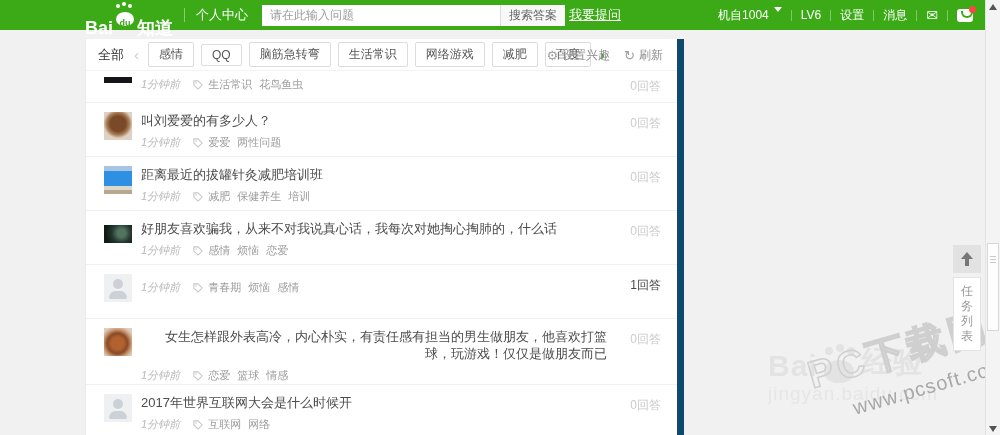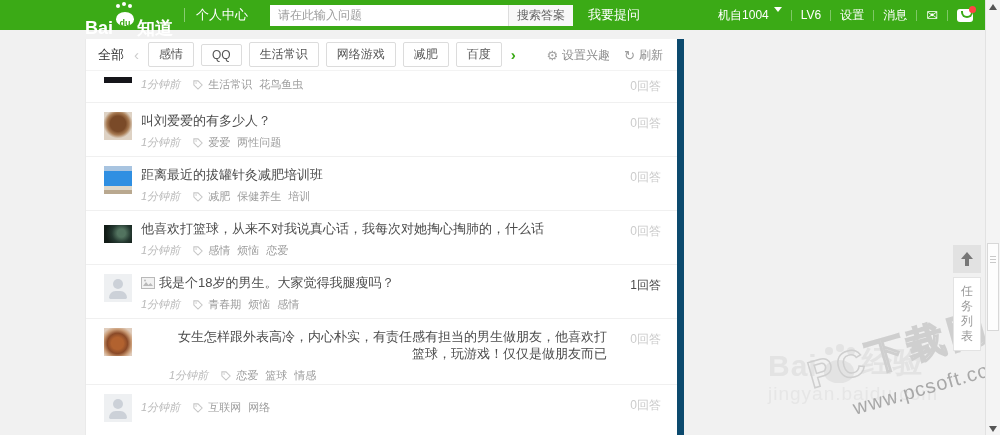--- a/index.html
+++ b/index.html
@@ -14,27 +14,27 @@
   .logo { display:flex; align-items:flex-end; margin-left:85px; cursor:pointer; }
   .logo-bai, .logo-suffix { color:#fff; font-weight:bold; font-size:18px; line-height:22px; }
   .paw { position:relative; width:22px; height:22px; margin:13px 1px; }
   .paw-toes { position:absolute; top:0; left:2px; width:4px; height:4px; border-radius:50%;
     background:#fff; box-shadow:6px -2px 0 #fff, 12px 0 0 #fff; }
   .paw-pad { position:absolute; bottom:0; left:2px; width:18px; height:14px; background:#fff;
     border-radius:50% 50% 46% 46%; text-align:center; }
   .paw-pad span { color:#3baa16; font-size:9px; font-weight:bold; line-height:14px; }
   .hdiv { width:1px; height:14px; background:rgba(255,255,255,.4); margin:0 11px; }
   .personal { color:#fff; font-size:13px; cursor:pointer; }
-  .searchwrap { display:flex; margin-left:22px; height:21px; }
+  .searchwrap { display:flex; margin-left:14px; height:21px; }
   .searchwrap input { width:238px; height:21px; border:0; padding:0 8px; font-size:12px;
     color:#333; outline:none; background:#fff; }
   .searchwrap input::placeholder { color:#9c9c9c; }
   .search-btn { height:21px; padding:0 8px; background:#f8f8f8; border:0; border-left:1px solid #ddd;
     color:#666; font-size:12px; cursor:pointer; }
-  .ask-link { margin-left:15px; color:#fff; font-size:13px; cursor:pointer; }
+  .ask-link { margin-left:4px; color:#fff; font-size:13px; text-decoration:underline; cursor:pointer; }
   .hright { position:absolute; right:27px; top:0; height:30px; display:flex; align-items:center; }
   .hitem { color:#fff; font-size:12px; cursor:pointer; display:flex; }
   .hsep { width:1px; height:11px; background:rgba(255,255,255,.35); margin:0 9px; }
   .caret { display:inline-block; margin-left:5px; width:0; height:0;
     border-left:4px solid transparent; border-right:4px solid transparent; border-top:5px solid #fff; }
   .mail-ic { font-size:14px; line-height:14px; }
   .mall { position:relative; width:16px; height:13px; background:#fff; border-radius:3px; }
   .mall::before { content:""; position:absolute; left:4px; top:2px; width:8px; height:5px;
     border:2px solid #3baa16; border-top:none; border-radius:0 0 7px 7px; }
   .red-dot { position:absolute; right:-3px; top:-3px; width:7px; height:7px;
@@ -62,21 +62,21 @@
   .content { margin-left:55px; padding-top:9px; padding-right:70px; }
   .title-line { display:flex; align-items:center; gap:4px; }
   .img-icon { display:none; flex:0 0 auto; }
   .title { font-size:13px; color:#4c4c4c; cursor:pointer; line-height:17px;text-align:right; }
   .meta { margin-top:6px; display:flex; align-items:center; font-size:11px; color:#b9b9b9; }
   .meta .time { margin-right:12px;font-style:italic; }
   .tag-icon { margin-right:4px; flex:0 0 auto; }
   .tags span { color:#9d9d9d; margin-right:7px; cursor:pointer; }
   .answers { position:absolute; right:16px; top:12px; font-size:12px; color:#ccc;text-align:right; }
   .answers.answered { color:#4a4a4a; }
-  .row.two-line { height:66px;padding-left:28px; }
+  .row.two-line { height:66px; }
   .row.partial-top { height:26px; }
   .row.partial-top .thumb { top:0; height:6px; }
   .row.partial-top .content { padding-top:0; }
   .row.partial-top .meta { margin-top:6px; }
   .row.partial-top .answers { top:1px; }
   .row.partial-bottom { height:15px; border-bottom:0; overflow:hidden; }
   .row.partial-bottom .thumb { top:4px; height:11px; }
   .row.partial-bottom .content { padding-top:4px; }
   
   .thumb-banner-dark { background:#15151a; }
@@ -168,20 +168,21 @@
   </div>
 </div>
 
 <div class="card">
   <div class="filterbar">
     <span class="fb-all">全部</span>
     <span class="chev chev-l">‹</span>
     <span id="filter-tags" style="display:flex;align-items:center;">
         <span class="fbox">感情</span>
         <span class="fbox">QQ</span>
+        <span class="fbox">脑筋急转弯</span>
         <span class="fbox">生活常识</span>
         <span class="fbox">网络游戏</span>
         <span class="fbox">减肥</span>
         <span class="fbox">百度</span>
       </span>
     <span class="chev chev-r">›</span>
     <div class="fb-right">
       <span class="ctl">
         <span class="ic">⚙</span>
         <span>设置兴趣</span>
@@ -248,46 +249,38 @@
     </div>
     <div class="answers">
       <span>0</span><span>回答</span>
     </div>
   </div>
       <div class="row">
     <div class="thumb thumb-photo-dark"></div>
     <div class="content">
       <div class="title-line">
 
-        <a class="title">他喜欢打篮球，从来不对我说真心话，我每次对她掏心掏肺的，什么话</a>
+        <a class="title">好朋友喜欢骗我，从来不对我说真心话，我每次对她掏心掏肺的，什么话</a>
       </div>
       <div class="meta">
         <span class="time">1分钟前</span>
         <svg class="tag-icon" width="12" height="12" viewBox="0 0 16 16">
           <path d="M2.5 2.5 h5.5 l5.5 5.5 -5.5 5.5 -5.5 -5.5 z" fill="none" stroke="#c6c6c6" stroke-width="1.4"></path>
           <circle cx="5.4" cy="5.4" r="1" fill="#c6c6c6"></circle>
         </svg>
         <span class="tags"><span>感情</span><span>烦恼</span><span>恋爱</span></span>
       </div>
     </div>
     <div class="answers">
       <span>0</span><span>回答</span>
     </div>
   </div>
       <div class="row">
     <div class="thumb thumb-avatar-placeholder"></div>
     <div class="content">
-      <div class="title-line">
-        <svg class="img-icon" width="14" height="12" viewBox="0 0 14 12" style="display: inline-block;">
-          <rect x="0.5" y="0.5" width="13" height="11" fill="#f2f2f2" stroke="#b9b9b9"></rect>
-          <path d="M2 9 L5 5 L7.5 8 L9.5 6 L12 9 Z" fill="#b9b9b9"></path>
-          <circle cx="4" cy="3.5" r="1" fill="#b9b9b9"></circle>
-        </svg>
-        <a class="title">我是个18岁的男生。大家觉得我腿瘦吗？</a>
-      </div>
       <div class="meta">
         <span class="time">1分钟前</span>
         <svg class="tag-icon" width="12" height="12" viewBox="0 0 16 16">
           <path d="M2.5 2.5 h5.5 l5.5 5.5 -5.5 5.5 -5.5 -5.5 z" fill="none" stroke="#c6c6c6" stroke-width="1.4"></path>
           <circle cx="5.4" cy="5.4" r="1" fill="#c6c6c6"></circle>
         </svg>
         <span class="tags"><span>青春期</span><span>烦恼</span><span>感情</span></span>
       </div>
     </div>
     <div class="answers answered">
@@ -310,20 +303,24 @@
         <span class="tags"><span>恋爱</span><span>篮球</span><span>情感</span></span>
       </div>
     </div>
     <div class="answers">
       <span>0</span><span>回答</span>
     </div>
   </div>
       <div class="row">
     <div class="thumb thumb-avatar-placeholder"></div>
     <div class="content">
+      <div class="title-line">
+
+        <a class="title">2017年世界互联网大会是什么时候开</a>
+      </div>
       <div class="meta">
         <span class="time">1分钟前</span>
         <svg class="tag-icon" width="12" height="12" viewBox="0 0 16 16">
           <path d="M2.5 2.5 h5.5 l5.5 5.5 -5.5 5.5 -5.5 -5.5 z" fill="none" stroke="#c6c6c6" stroke-width="1.4"></path>
           <circle cx="5.4" cy="5.4" r="1" fill="#c6c6c6"></circle>
         </svg>
         <span class="tags"><span>互联网</span><span>网络</span></span>
       </div>
     </div>
     <div class="answers">

